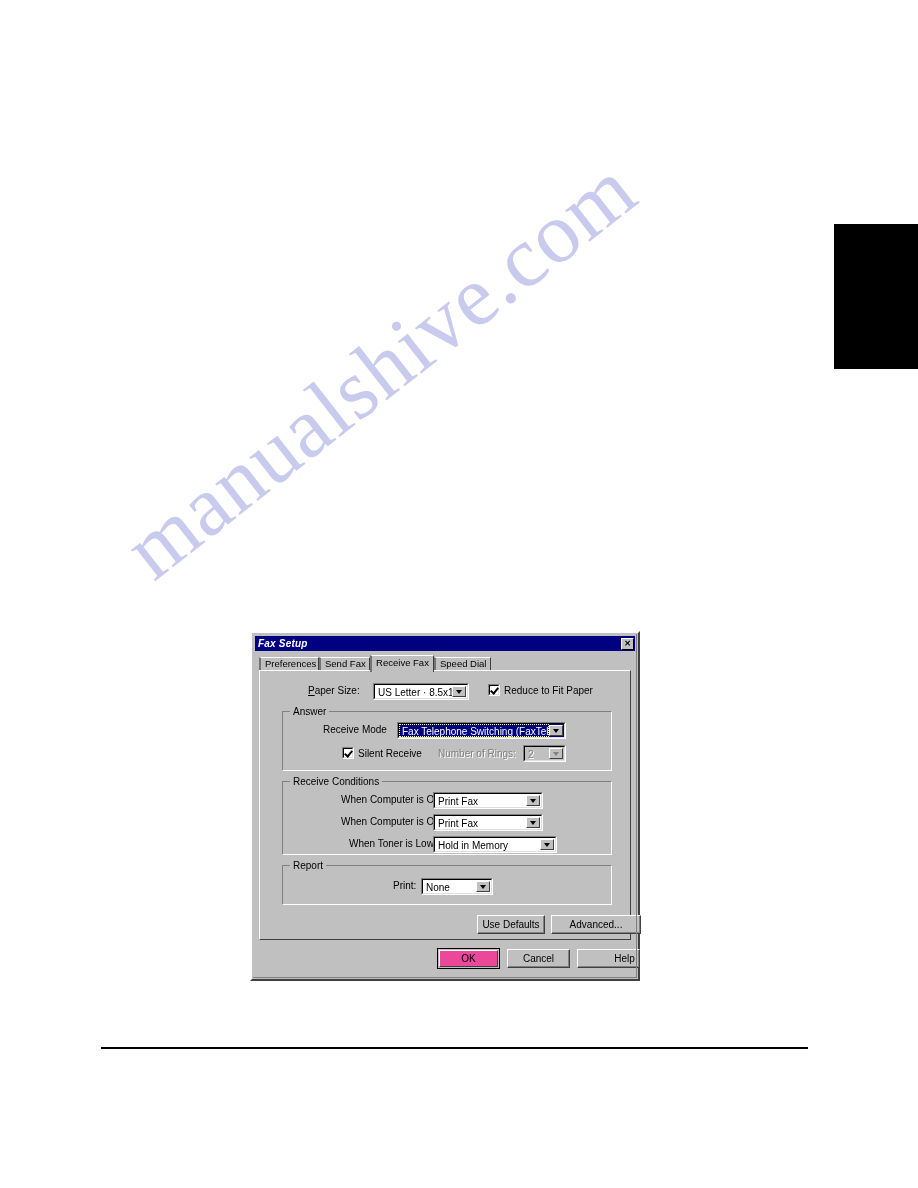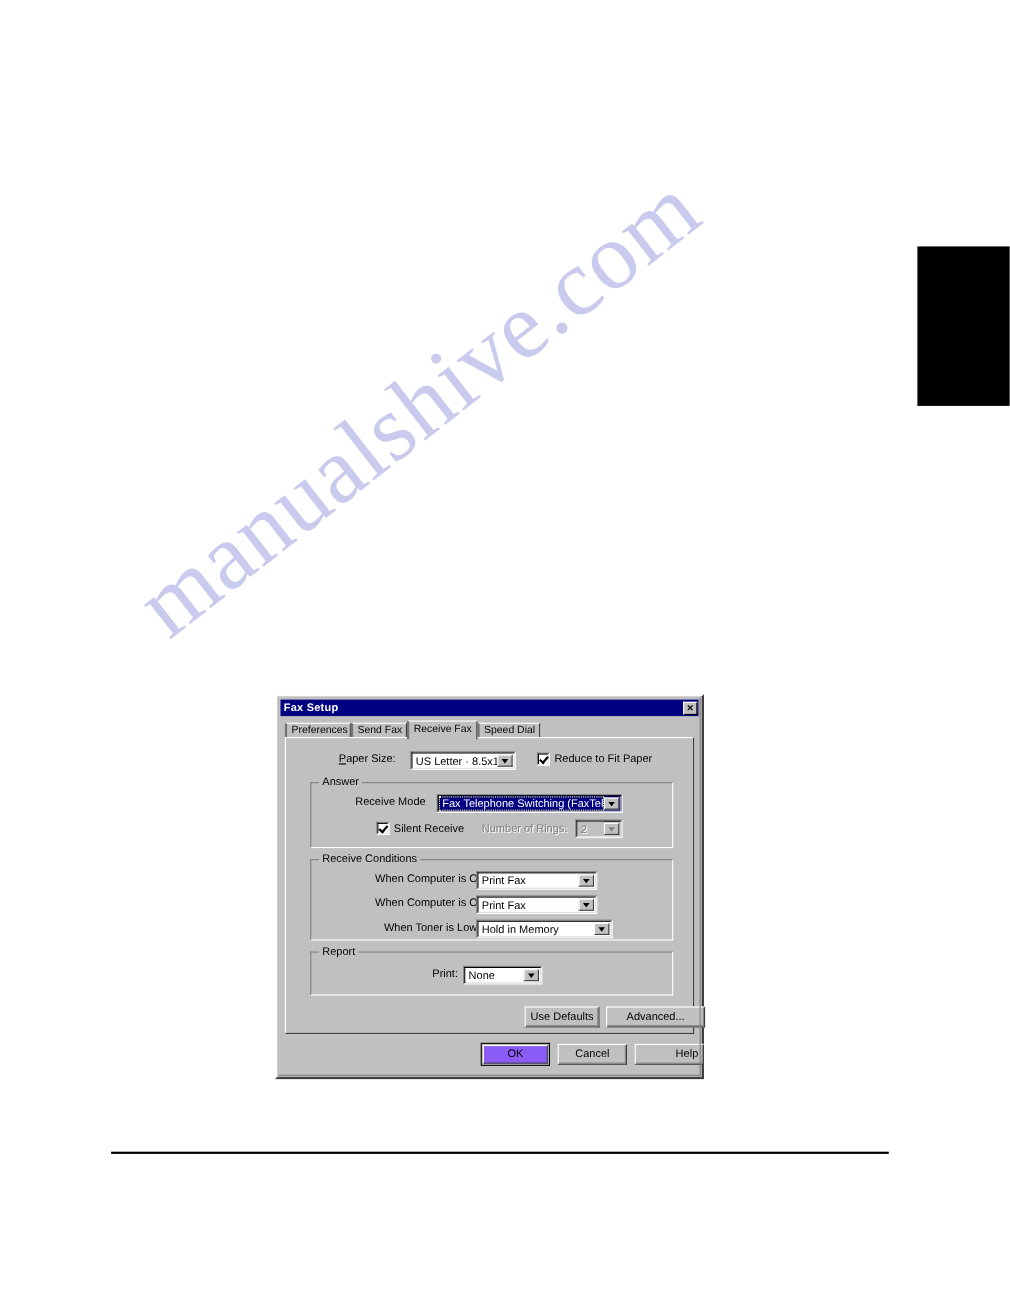--- a/index.html
+++ b/index.html
@@ -98,20 +98,21 @@
     justify-content: space-between;
     padding: 0 1px 0 3px;
     box-sizing: border-box;
   }
   .titlebar-text {
     color: #ffffff;
     font-size: 10px;
     font-weight: bold;
     letter-spacing: 0.2px;
     line-height: 13px;
+    font-style: italic;
   }
   .close-btn {
     width: 13px;
     height: 12px;
     background: #c0c0c0;
     border-top: 1px solid #ffffff;
     border-left: 1px solid #ffffff;
     border-right: 1px solid #000000;
     border-bottom: 1px solid #000000;
     display: flex;
@@ -344,21 +345,21 @@
     border-right: 1px solid #808080;
     border-bottom: 1px solid #808080;
     pointer-events: none;
   }
   .btn.default {
     border: 1px solid #000000;
   }
   .btn.default .btn-face {
     position: absolute;
     left: 1px; top: 1px; right: 1px; bottom: 1px;
-    background: #8b5cf6;
+    background: #ec4899;
     border-top: 1px solid #ffffff;
     border-left: 1px solid #ffffff;
     border-right: 1px solid #404040;
     border-bottom: 1px solid #404040;
     box-sizing: border-box;
     line-height: 15px;
   }
   .btn.default::after { display: none; }
 
   

